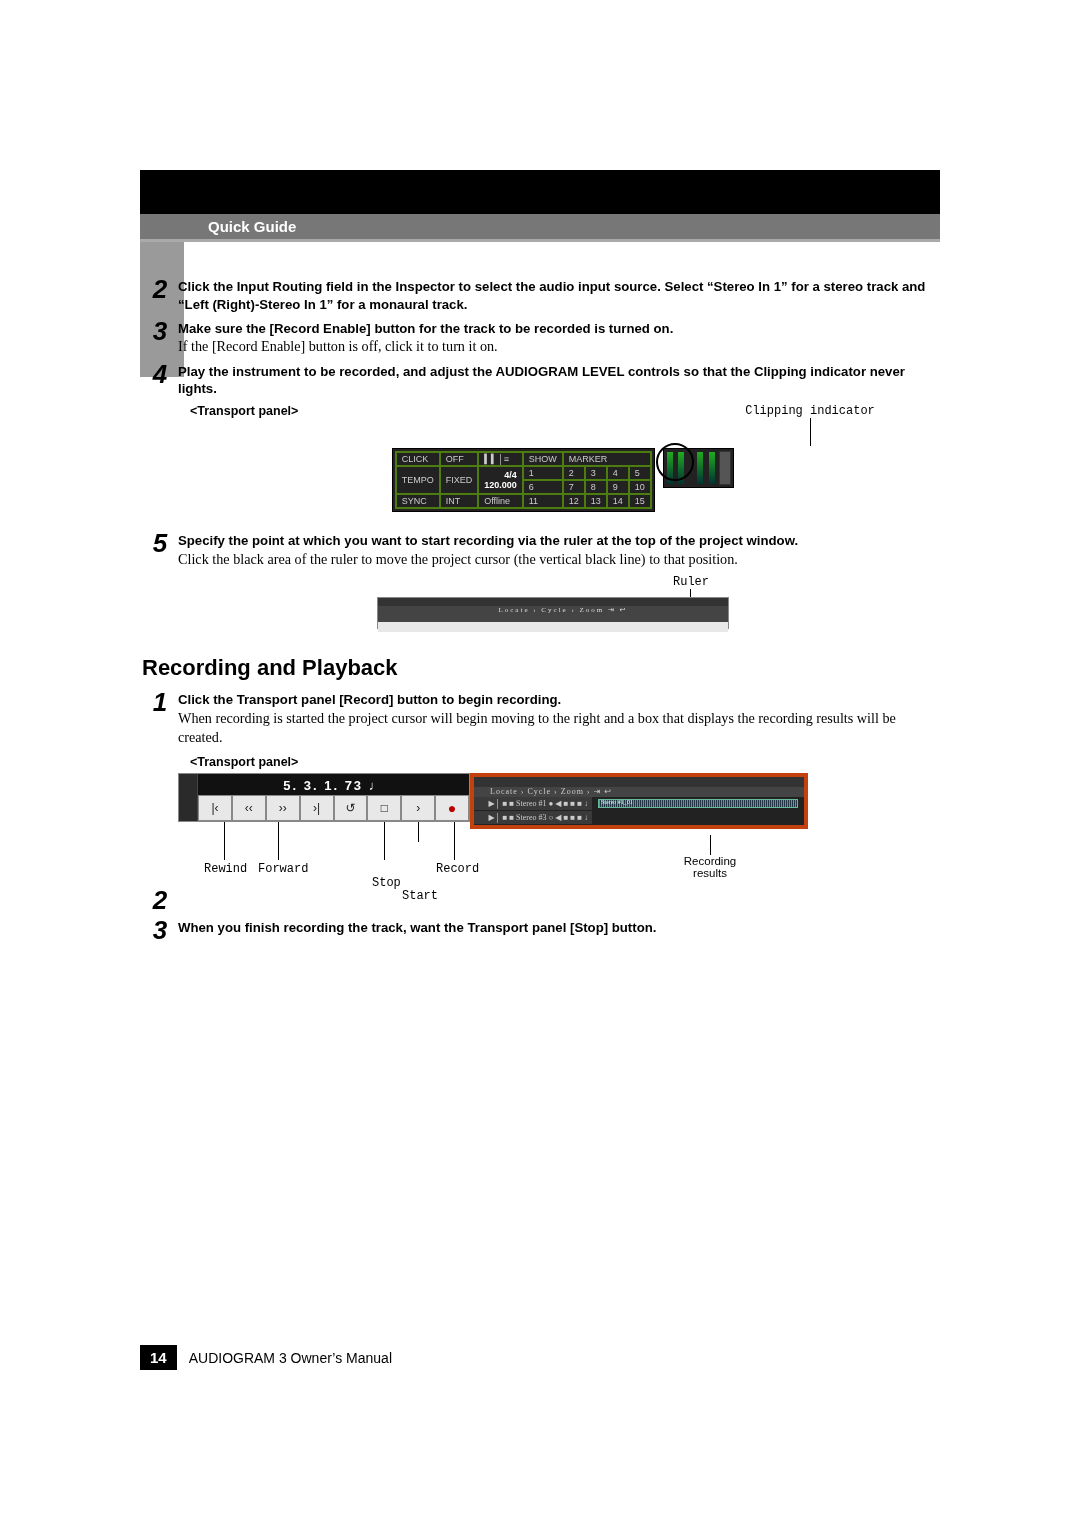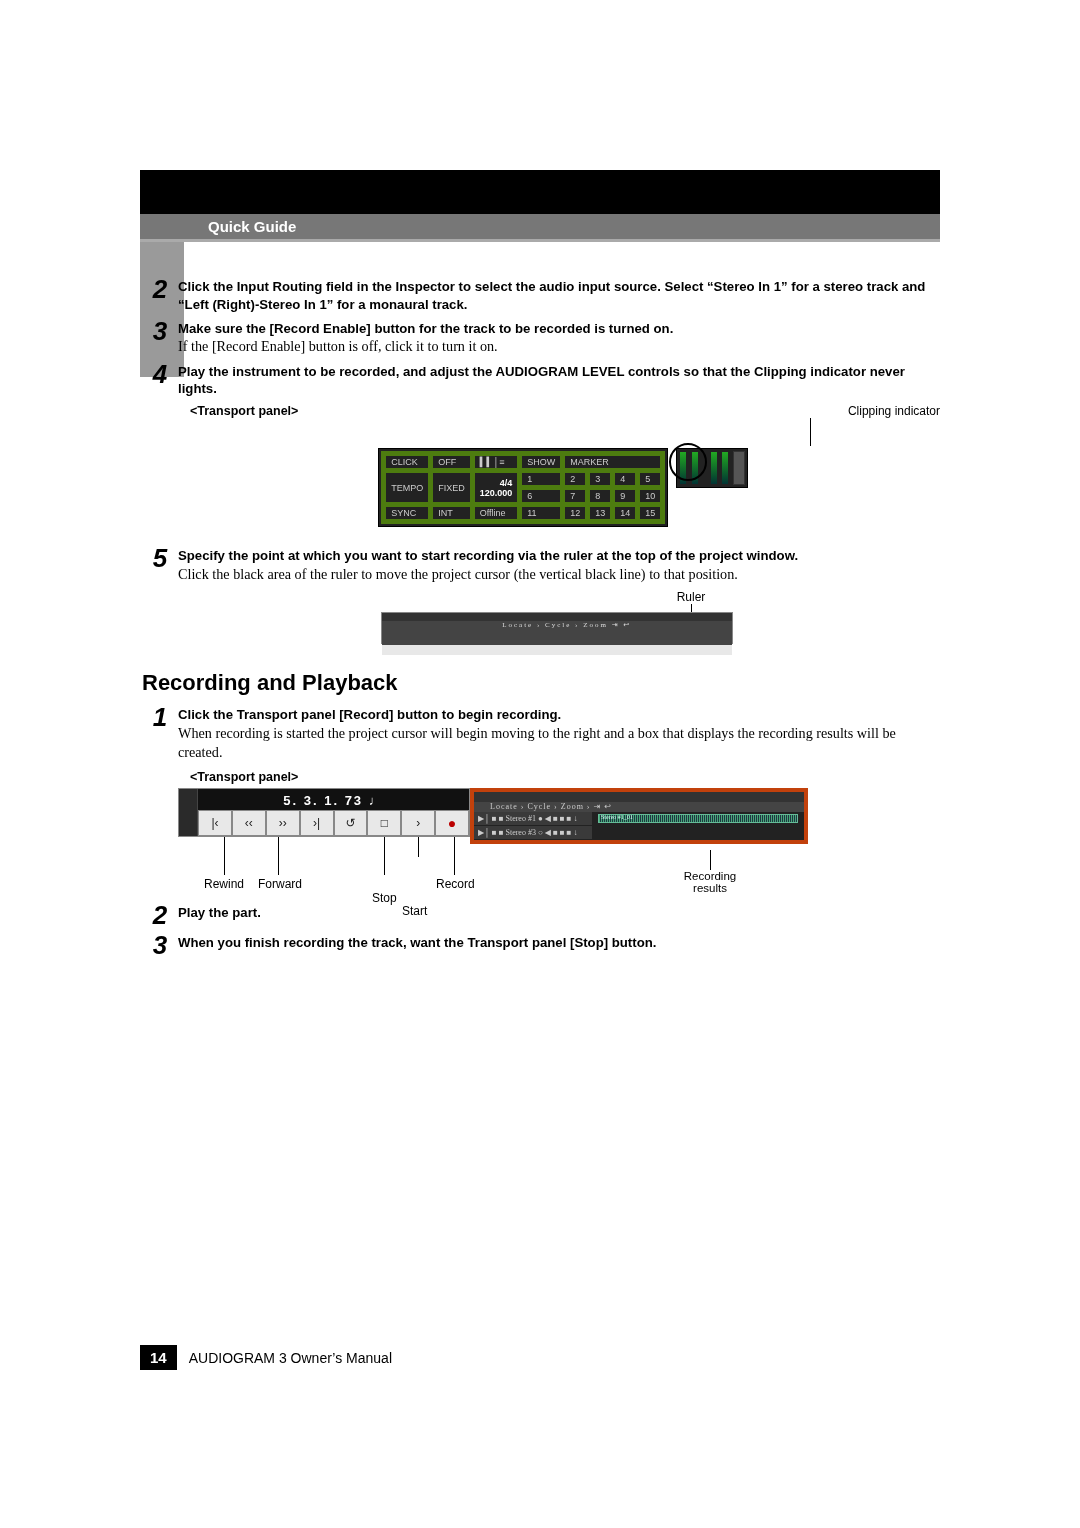--- a/index.html
+++ b/index.html
@@ -81,43 +81,43 @@
   }
   .step-body .bold { font-weight: bold; }
   .step-body .plain { font-family: "Times New Roman", serif; font-size: 14.2px; font-weight: normal; }
   .tp-label {
     font-family: Arial, Helvetica, sans-serif;
     font-weight: bold;
     font-size: 12.5px;
     margin: 8px 0 4px 44px;
   }
   .callout {
-    font-family: Liberation Sans, sans-serif;
+    font-family: Liberation Mono, monospace;
     font-size: 12px;
-    text-align: right;
+    text-align: center;
   }
   .fig-holder { text-align: center; margin: 4px 0 14px 0; }
   .fig-transport1 {
     display: flex;
     flex-direction: row;
     align-items: flex-start;
     justify-content: center;
     gap: 8px;
     margin-bottom: 20px;
     margin-left: 40px;
   }
   .fake-panel {
     background: #222;
     color: #bbb;
     font-family: Arial, Helvetica, sans-serif;
     font-size: 9px;
     border: 1px solid #000;
   }
   .fake-panel table { border-collapse: collapse; }
-  .fake-panel td { border: 5px solid #4d7c0f; padding: 1px 5px; color: #ccc; }
+  .fake-panel td { border: 2px solid #4d7c0f; padding: 1px 5px; color: #ccc; }
   .meter {
     display: inline-block;
     background: linear-gradient(#2a2, #033);
     width: 6px;
     height: 32px;
     margin: 2px 1px;
     vertical-align: middle;
   }
   .circle-callout {
     display: inline-block;
@@ -128,21 +128,21 @@
   }
   .ruler-fig {
     display: inline-block;
     border: 1px solid #888;
     background: #181818;
     width: 350px;
     height: 30px;
     position: relative;
   }
   .ruler-fig .hdr { background: #333; height: 8px; }
-  .ruler-fig .toolbar { background: #444; height: 24px; font-size: 7px; color: #ddd; padding-left: 20px; letter-spacing: 2px; }
+  .ruler-fig .toolbar { background: #444; height: 16px; font-size: 7px; color: #ddd; padding-left: 20px; letter-spacing: 2px; }
   .ruler-fig .ticks { background: #e8e8e8; height: 10px; }
   .ruler-callout {
     display: inline-block;
     vertical-align: top;
     margin-left: 4px;
   }
   .ruler-callout .line { width: 1px; height: 24px; background: #000; margin: 0 auto; }
   h2.section {
     font-family: Arial, Helvetica, sans-serif;
     font-weight: 900;
@@ -173,21 +173,21 @@
   .rec-results {
     border: 4px solid #c2410c;
     width: 330px;
     background: #0c4a6e;
     font-size: 8px;
     color: #ccc;
     font-family: Liberation Serif, serif;
   }
   .rec-results .hdr2 { background:#333; height:10px; }
   .rec-results .tb { background:#444; height:10px; padding-left:16px; letter-spacing:1px; }
-  .rec-results .track { display:flex; }
+  .rec-results .track { display:flex;text-align:right; }
   .rec-results .tl { background:#3a3a3a; padding:2px 4px; width:110px; border-bottom:1px solid #222;}
   .rec-results .tr { flex:1; border-bottom:1px solid #222; position:relative; background:#222;}
   .wave {
     position:absolute; left:6px; right:6px; top:2px; bottom:2px;
     background: repeating-linear-gradient(90deg,#4a7 0,#4a7 1px,#234 1px,#234 2px);
     border:1px solid #6b9;
   }
   .rec-callout { text-align:center; font-size:11.5px; font-family:Arial,Helvetica,sans-serif; margin-top:6px; }
   .rec-callout .line { width:1px; height:20px; background:#000; margin:0 auto; }
   .footer {
@@ -406,23 +406,20 @@
         <div class="rec-callout" style="margin-left:200px; width:80px;">
           <div class="line"></div>
           <div style="white-space:pre-line;">Recording
 results</div>
         </div>
       </div>
     </div>
 
     <div class="step" style="margin-top:10px;">
       <div class="step-num">2</div>
-      <div class="step-body">
-        <span class="bold">Play the part.</span>
-      </div>
     </div>
 
     <div class="step">
       <div class="step-num">3</div>
       <div class="step-body">
         <span class="bold">When you finish recording the track, want the Transport panel [Stop] button.</span>
       </div>
     </div>
 
   </div>

